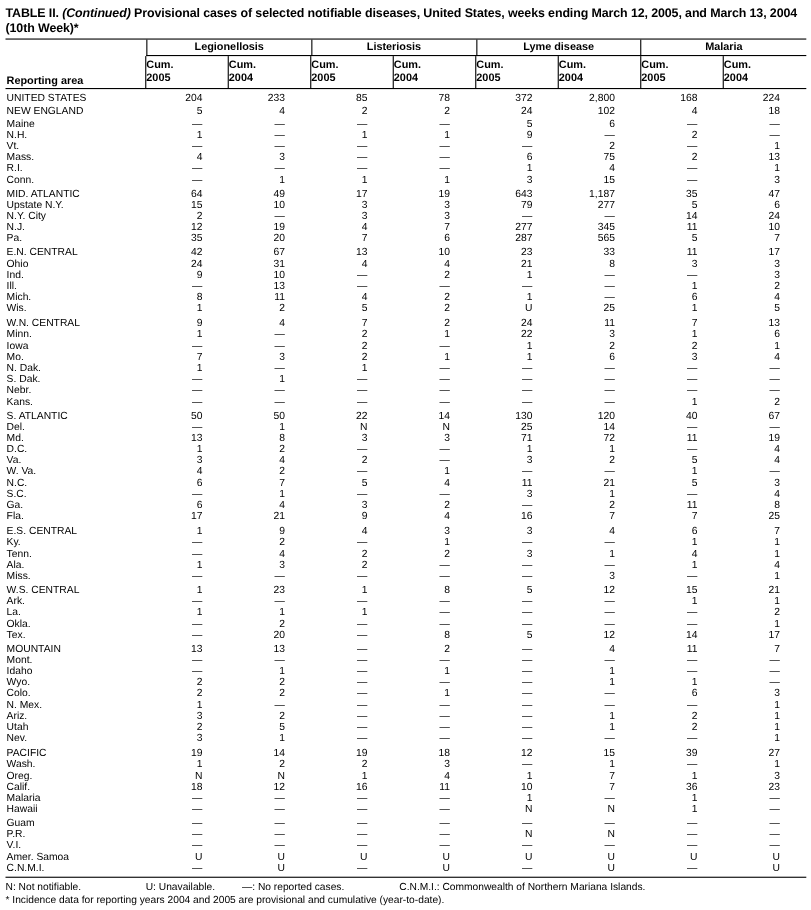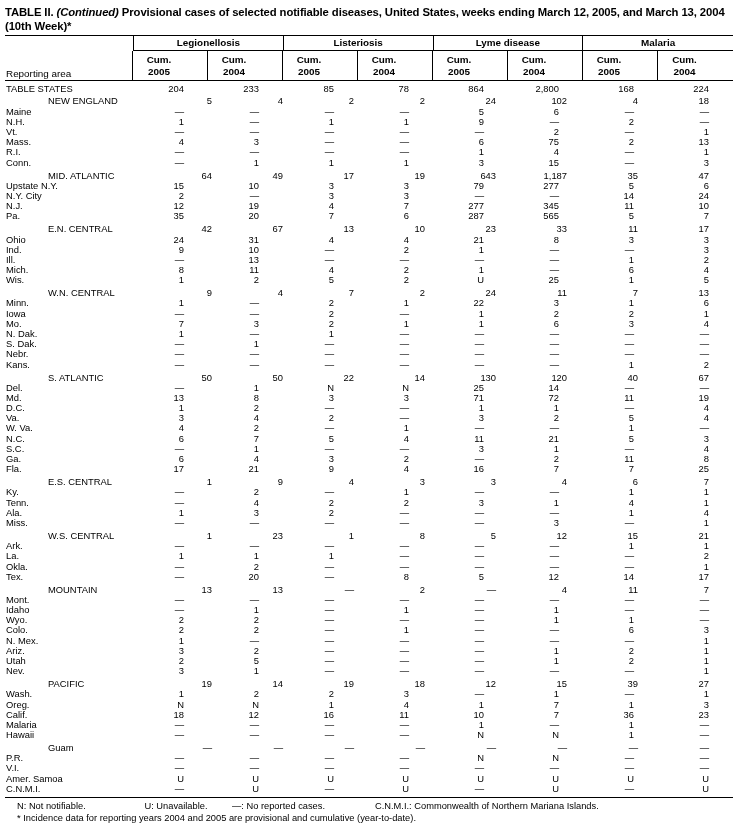--- a/index.html
+++ b/index.html
@@ -23,38 +23,38 @@
   .groups-wrap { display:flex; border-left:1px solid #000; border-bottom:1px solid #000; width:600px;align-items:center; }
   .group-cell {
     width:150px; text-align:center; font-weight:bold; font-size:9.9px; line-height:14px;
     white-space:nowrap; overflow:hidden;
   }
   .group-cell:not(:last-child) { border-right:1px solid #000; }
   .hrow2 { display:flex; height:29px; }
   .ra-cell {
     width:128px; border-right:1px solid #000;
     display:flex; align-items:flex-end;
-    font-weight:normal; font-size:9.9px; line-height:11px; padding:0 0 1px 1px;
+    font-weight:bold; font-size:9.9px; line-height:11px; padding:0 0 1px 1px;
   }
   .sub-cell {
-    width:75px; text-align:center; font-weight:bold; font-size:9.9px; line-height:11.5px;
+    width:75px; text-align:left; font-weight:bold; font-size:9.9px; line-height:11.5px;
     padding-top:3px; padding-right:22px;
   }
   .sub-cell:not(:last-child) { border-right:1px solid #000; }
 
   
   .tbody { margin-top:2.5px; }
   .trow { display:flex; height:10.2px; line-height:10.2px; font-size:9.4px; white-space:nowrap; }
-  .trow.gap { margin-top:2.8px;margin-left:42px; }
+  .trow.gap { margin-top:2.8px; }
   .trow .lbl { width:128px; padding-left:1px; overflow:hidden; }
   .trow .val { width:75px; text-align:right; padding-right:24px; }
 
   
   .botrule { width:728px; border-top:1.6px solid #000; margin-top:3px; }
-  .footnotes { margin-top:3px; font-size:9.3px; line-height:11.5px;margin-left:12px; }
+  .footnotes { margin-top:3px; font-size:9.3px; line-height:11.5px; }
   .fn-legend { display:flex; }
   .fn-legend span { display:inline-block; }
   .fn-legend .s0 { width:103px; }
   .fn-legend .s1 { width:112px;text-align:center; }
   .fn-legend .s2 { width:143px; }
 </style>
 </head>
 <body>
 
 <div class="page">
@@ -110,26 +110,26 @@
             <div>2005</div>
           </div>
           <div class="sub-cell">
             <div>Cum.</div>
             <div>2004</div>
           </div>
         </div>
     </div>
     <div class="tbody">
         <div class="trow">
-          <div class="lbl">TABLE STATES</div>
+          <div class="lbl">UNITED STATES</div>
           <div class="val">204</div>
           <div class="val">233</div>
           <div class="val">85</div>
           <div class="val">78</div>
-          <div class="val">864</div>
+          <div class="val">372</div>
           <div class="val">2,800</div>
           <div class="val">168</div>
           <div class="val">224</div>
         </div>
         <div class="trow gap">
           <div class="lbl">NEW ENGLAND</div>
           <div class="val">5</div>
           <div class="val">4</div>
           <div class="val">2</div>
           <div class="val">2</div>

